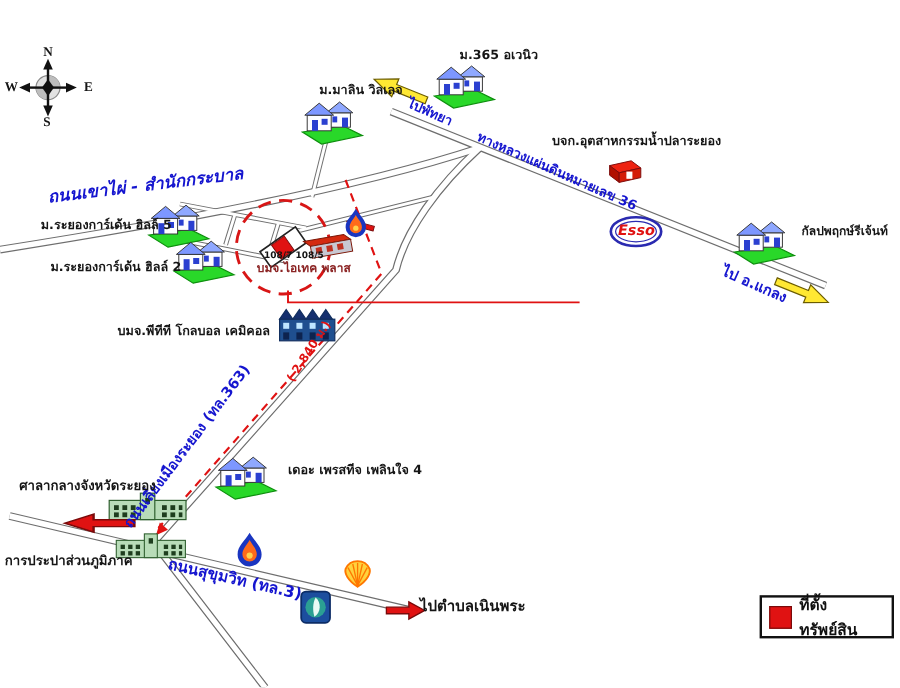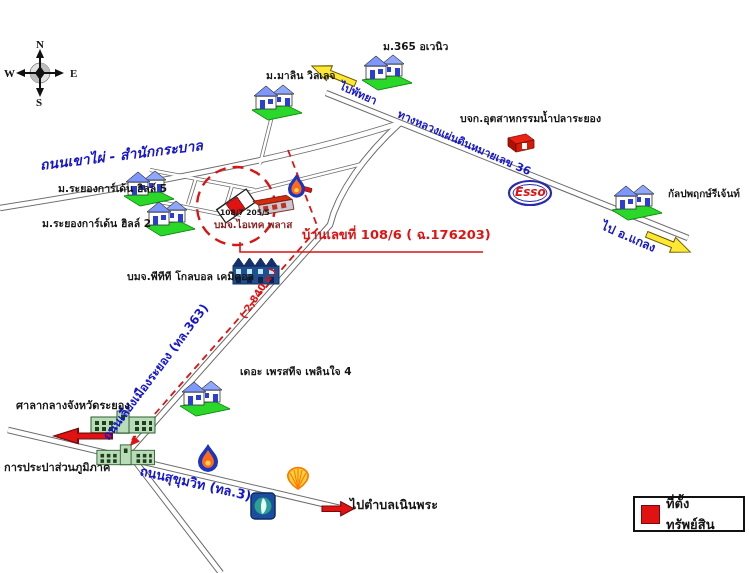--- a/index.html
+++ b/index.html
@@ -212,34 +212,33 @@
   <div class="lbl" style="left:352px;top:41px;margin-left:31px;">ม.365 อเวนิว</div>
 
   <div class="lbl blue" style="left:340px;top:80px;font-size:11px;transform:rotate(24deg);">ไปพัทยา</div>
   <div class="lbl blue" style="left:398px;top:108px;font-size:11px;transform:rotate(24deg);">ทางหลวงแผ่นดินหมายเลข 36</div>
   <div class="lbl blue" style="left:602px;top:219px;font-size:12px;transform:rotate(24deg);">ไป อ.แกลง</div>
 
   <div class="lbl" style="left:460px;top:113px;">บจก.อุตสาหกรรมน้ำปลาระยอง</div>
   <div class="lbl red" style="left:515px;top:186px;width:30px;text-align:left;font-size:12px;font-style:italic;">Esso</div>
   <div class="lbl" style="left:668px;top:189px;font-size:10px;font-family:Liberation Mono, monospace;">กัลปพฤกษ์รีเจ้นท์</div>
 
-  <div class="lbl" style="left:58px;top:183px;text-align:right;">ม.ระยองการ์เด้น ฮิลล์ 5</div>
+  <div class="lbl" style="left:34px;top:183px;text-align:right;">ม.ระยองการ์เด้น ฮิลล์ 5</div>
   <div class="lbl" style="left:42px;top:218px;">ม.ระยองการ์เด้น ฮิลล์ 2</div>
 
-  <div class="lbl" style="left:220px;top:209px;font-size:7.5px;">108/7 205/5</div>
+  <div class="lbl" style="left:220px;top:209px;font-size:7.5px;">108/7 108/5</div>
   <div class="lbl maroon" style="left:214px;top:219px;font-size:10px;">บมจ.ไอเทค พลาส</div>
 
-  <div class="lbl red" style="left:302px;top:228px;font-size:13px;">บ้านเลขที่ 108/6  ( ฉ.176203)</div>
-
-  <div class="lbl" style="left:98px;top:271px;margin-left:29px;">บมจ.พีทีที โกลบอล เคมิคอล</div>
+
+  <div class="lbl" style="left:98px;top:271px;">บมจ.พีทีที โกลบอล เคมิคอล</div>
   <div class="lbl red" style="left:242px;top:312px;font-size:10px;transform:rotate(-57deg);">( 2,840 ม.)</div>
 
   <div class="lbl blue" style="left:106px;top:432px;font-size:12px;transform:rotate(-53deg);">ถนนเลี่ยงเมืองระยอง (ทล.363)</div>
 
-  <div class="lbl" style="left:240px;top:366px;">เดอะ เพรสทีจ เพลินใจ 4</div>
+  <div class="lbl" style="left:240px;top:387px;">เดอะ เพรสทีจ เพลินใจ 4</div>
 
   <div class="lbl" style="left:16px;top:400px;font-size:11px;font-family:Liberation Mono, monospace;">ศาลากลางจังหวัดระยอง</div>
   <div class="lbl" style="left:4px;top:462px;font-size:11px;text-align:right;">การประปาส่วนภูมิภาค</div>
 
   <div class="lbl blue" style="left:140px;top:464px;font-size:13px;transform:rotate(13deg);">ถนนสุขุมวิท (ทล.3)</div>
   <div class="lbl" style="left:350px;top:498px;font-size:12.5px;">ไปตำบลเนินพระ</div>
 
   <div class="lbl" style="left:36px;top:38px;font-size:11px;font-family:'Liberation Serif',serif;">N</div>
   <div class="lbl" style="left:4px;top:67px;font-size:11px;font-family:'Liberation Serif',serif;">W</div>
   <div class="lbl" style="left:70px;top:67px;font-size:11px;font-family:'Liberation Serif',serif;">E</div>

